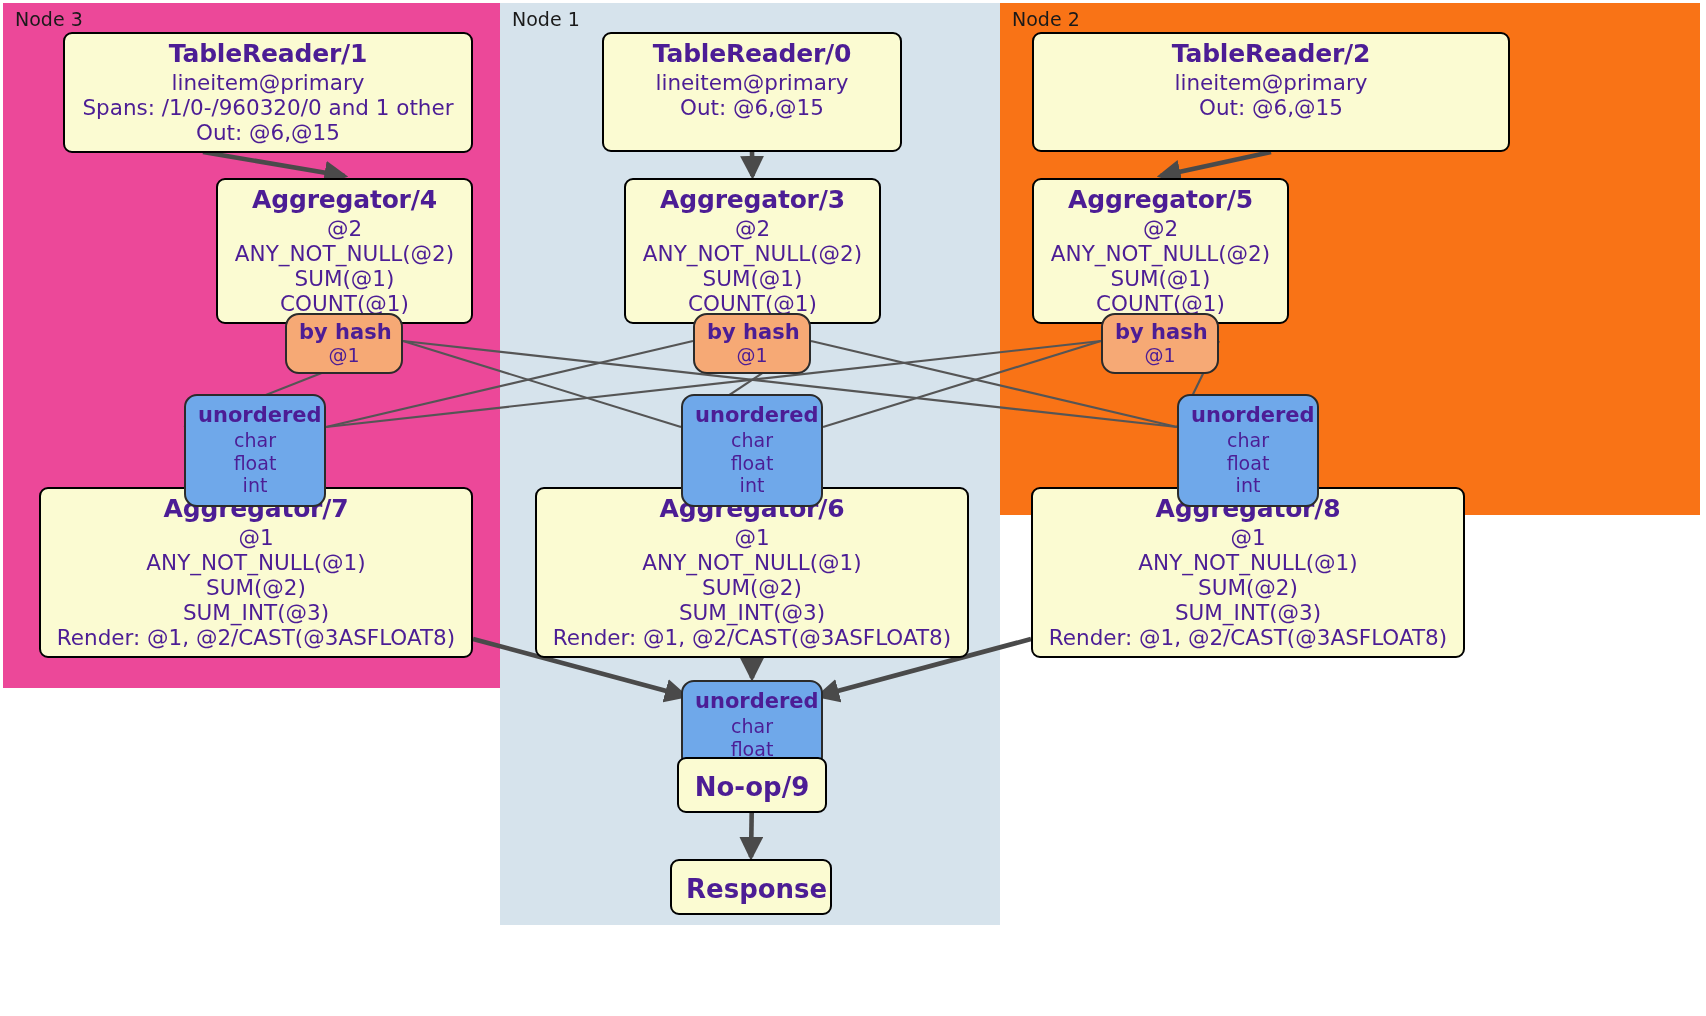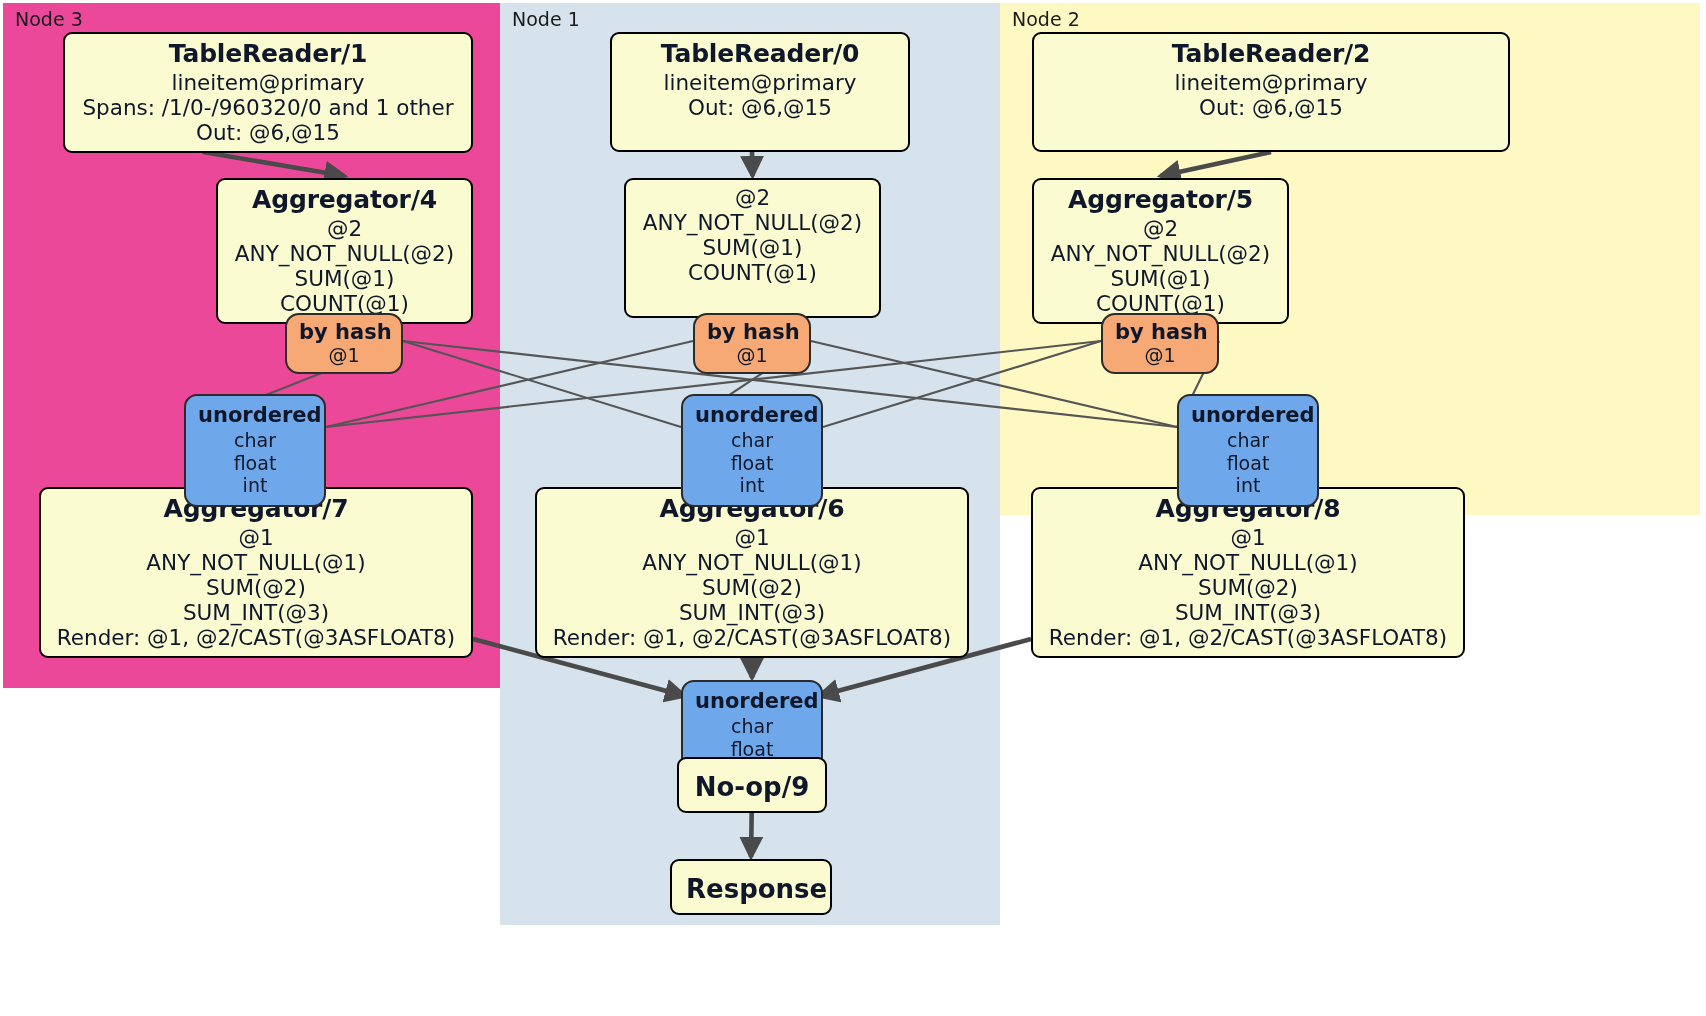--- a/index.html
+++ b/index.html
@@ -40,21 +40,21 @@
     height: 1016px;
     pointer-events: none;
   }
 
   
   .node {
     position: absolute;
     box-sizing: border-box;
     border: 2px solid #000000;
     text-align: center;
-    color: #0f172a;
+    color: #4c1d95;
     line-height: 1.17;
     padding: 5px 10px 6px 10px;
     white-space: nowrap;
     overflow: visible;
   }
   .proc {
     background: #fbfbd2;
     border-radius: 9px;
     font-size: 21px;
   }
@@ -124,21 +124,21 @@
 <body>
 
 <div id="canvas">
 
   <div class="panel z-panel" id="panel-0" style="left: 3px; top: 3px; width: 497px; height: 685px; background: #ec4899;">
     <span class="panel-label">Node 3</span>
   </div>
   <div class="panel z-panel" id="panel-1" style="left: 500px; top: 3px; width: 500px; height: 922px; background: rgb(214, 227, 236);">
     <span class="panel-label">Node 1</span>
   </div>
-  <div class="panel z-panel" id="panel-2" style="left: 1000px; top: 3px; width: 700px; height: 512px; background: #fef9c3;">
+  <div class="panel z-panel" id="panel-2" style="left: 1000px; top: 3px; width: 700px; height: 512px; background: #f97316;">
     <span class="panel-label">Node 2</span>
   </div>
 
   <svg id="edges" class="z-edge" viewBox="0 0 1706 1016">
     <defs>
       <marker id="arrow" viewBox="0 0 10 10" refX="8.4" refY="5" markerWidth="5.2" markerHeight="5.2" orient="auto-start-reverse">
         <path d="M 0 0 L 10 5 L 0 10 z" fill="#4a4a4a"></path>
       </marker>
     </defs>
     <g id="thin-edges" stroke="#555555" stroke-width="2.1" fill="none">
@@ -163,38 +163,39 @@
       </g>
   </svg>
 
   <div id="nodes">
       <div class="node proc z-proc" style="left: 63px; top: 32px; width: 410px; min-height: 120px;">
         <div class="title">TableReader/1</div>
         <div class="line">lineitem@primary</div>
         <div class="line">Spans: /1/0-/960320/0 and 1 other</div>
         <div class="line">Out: @6,@15</div>
       </div>
-      <div class="node proc z-proc" style="left: 602px; top: 32px; width: 300px; min-height: 120px; margin-left: 8px;">
+      <div class="node proc z-proc" style="left: 602px; top: 32px; width: 300px; min-height: 120px;">
         <div class="title">TableReader/0</div>
         <div class="line">lineitem@primary</div>
         <div class="line">Out: @6,@15</div>
       </div>
       <div class="node proc z-proc" style="left: 1032px; top: 32px; width: 478px; min-height: 120px;">
         <div class="title">TableReader/2</div>
         <div class="line">lineitem@primary</div>
         <div class="line">Out: @6,@15</div>
       </div>
       <div class="node proc z-proc" style="left: 216px; top: 178px; width: 257px; min-height: 140px;">
         <div class="title">Aggregator/4</div>
         <div class="line">@2</div>
         <div class="line">ANY_NOT_NULL(@2)</div>
         <div class="line">SUM(@1)</div>
         <div class="line">COUNT(@1)</div>
       </div>
       <div class="node proc z-proc" style="left: 624px; top: 178px; width: 257px; min-height: 140px;">
+        <div class="title">Aggregator/3</div>
         <div class="line">@2</div>
         <div class="line">ANY_NOT_NULL(@2)</div>
         <div class="line">SUM(@1)</div>
         <div class="line">COUNT(@1)</div>
       </div>
       <div class="node proc z-proc" style="left: 1032px; top: 178px; width: 257px; min-height: 140px;">
         <div class="title">Aggregator/5</div>
         <div class="line">@2</div>
         <div class="line">ANY_NOT_NULL(@2)</div>
         <div class="line">SUM(@1)</div>

